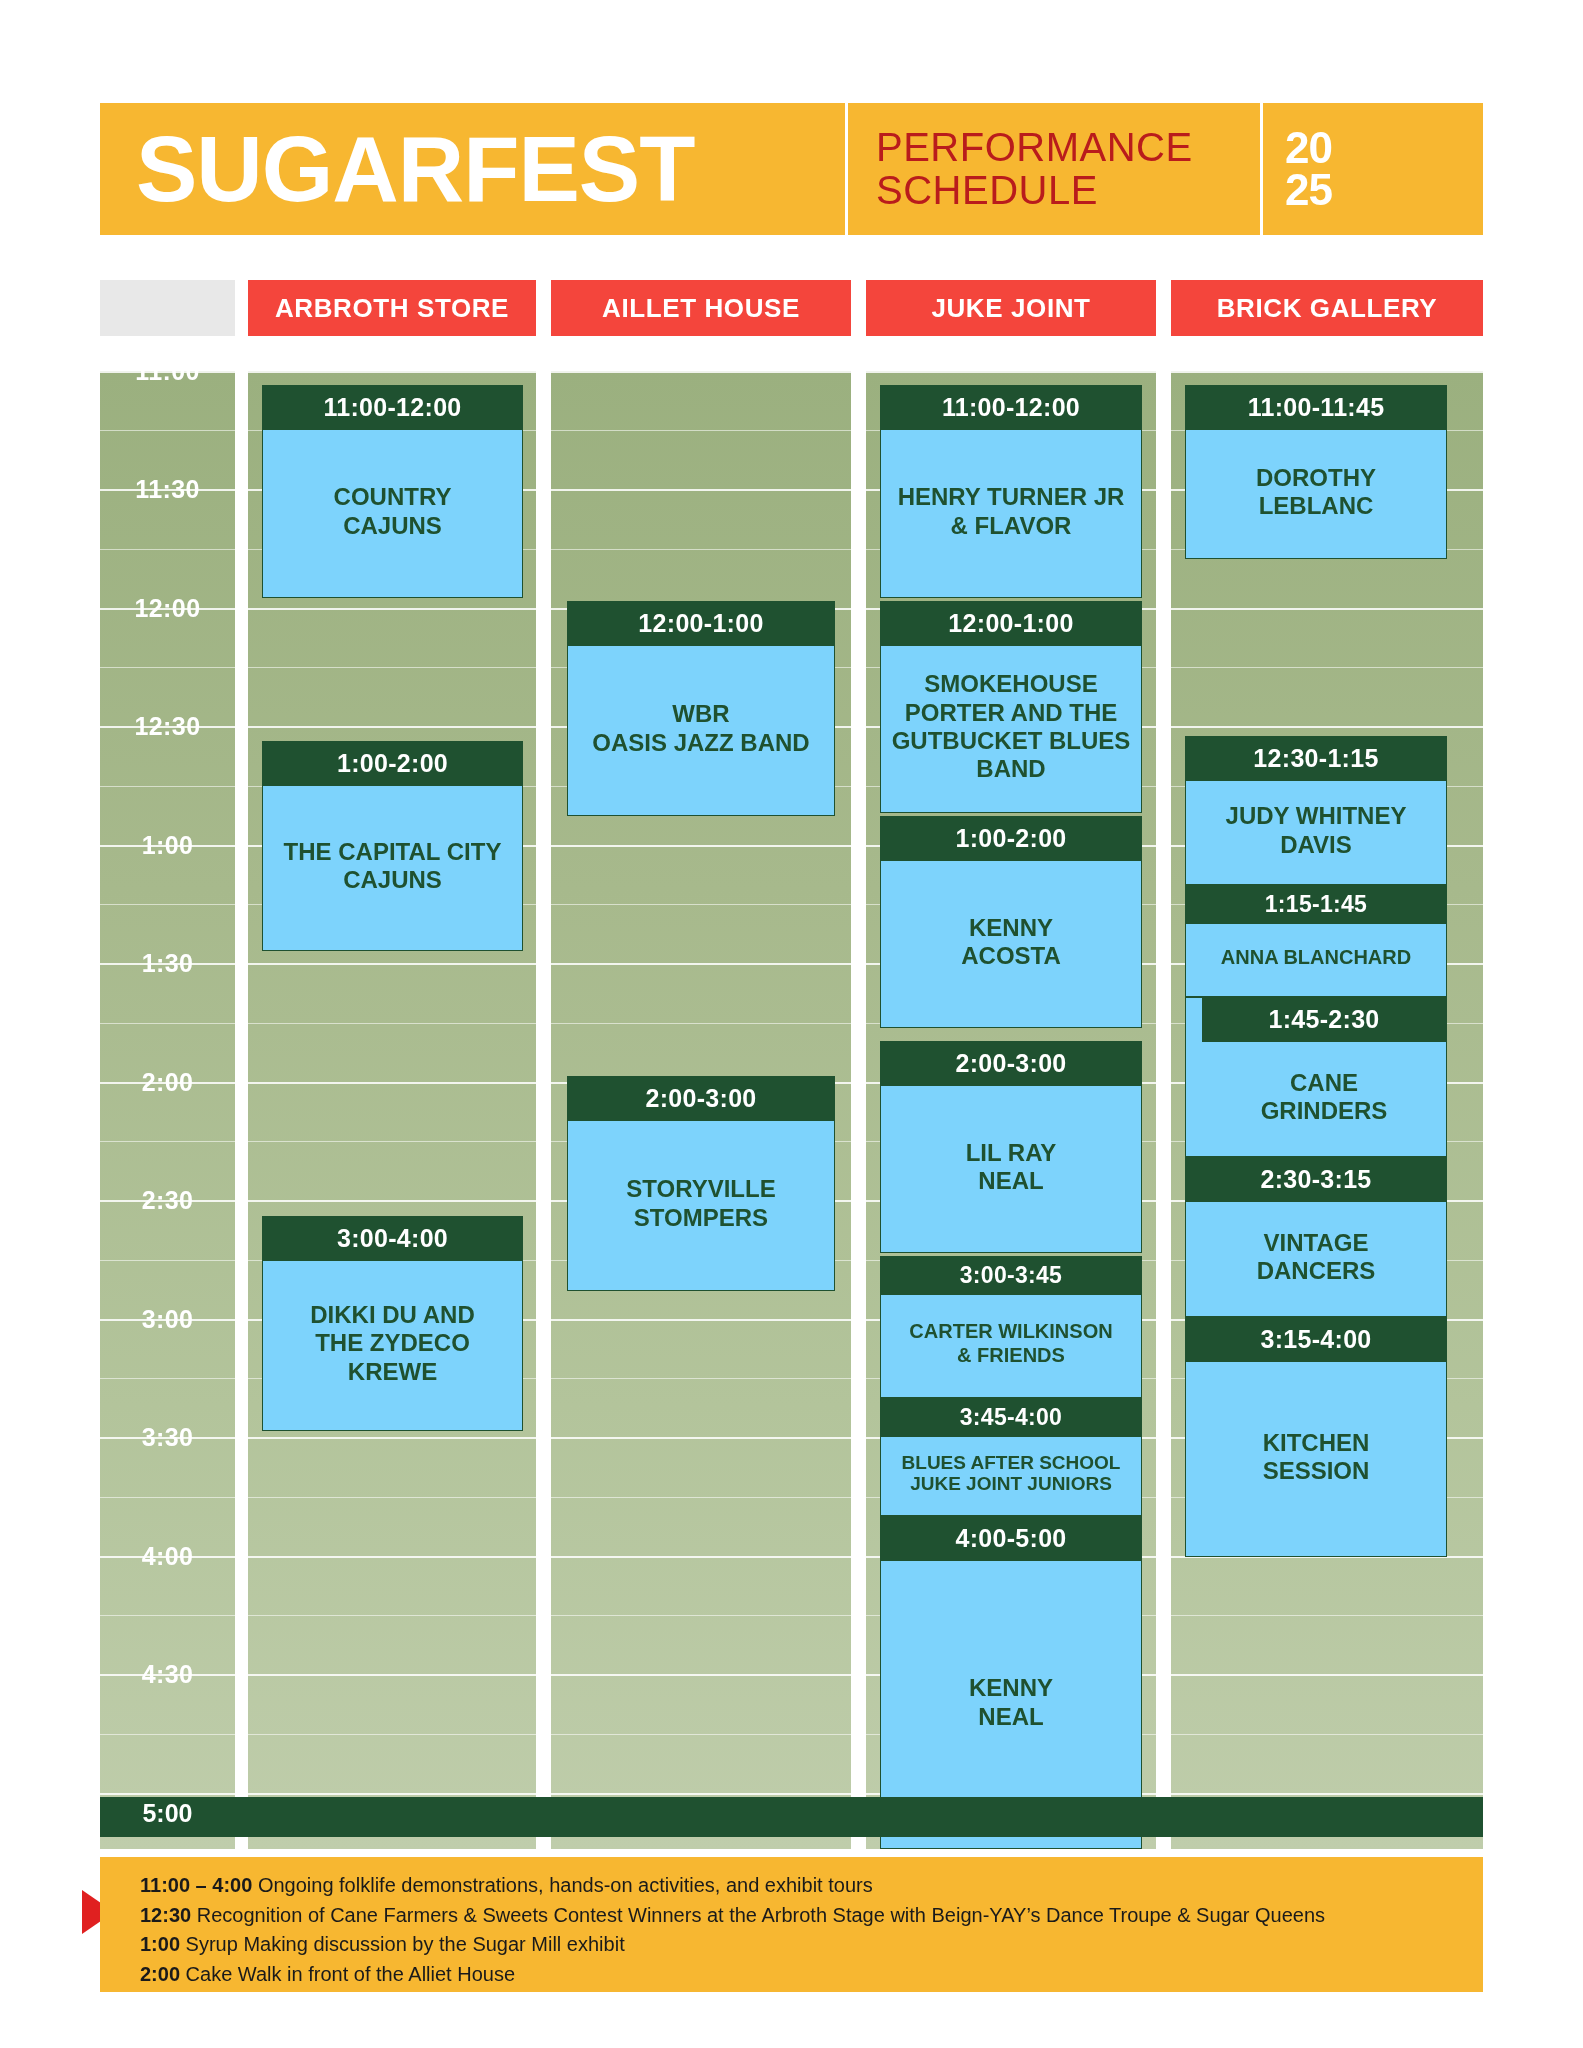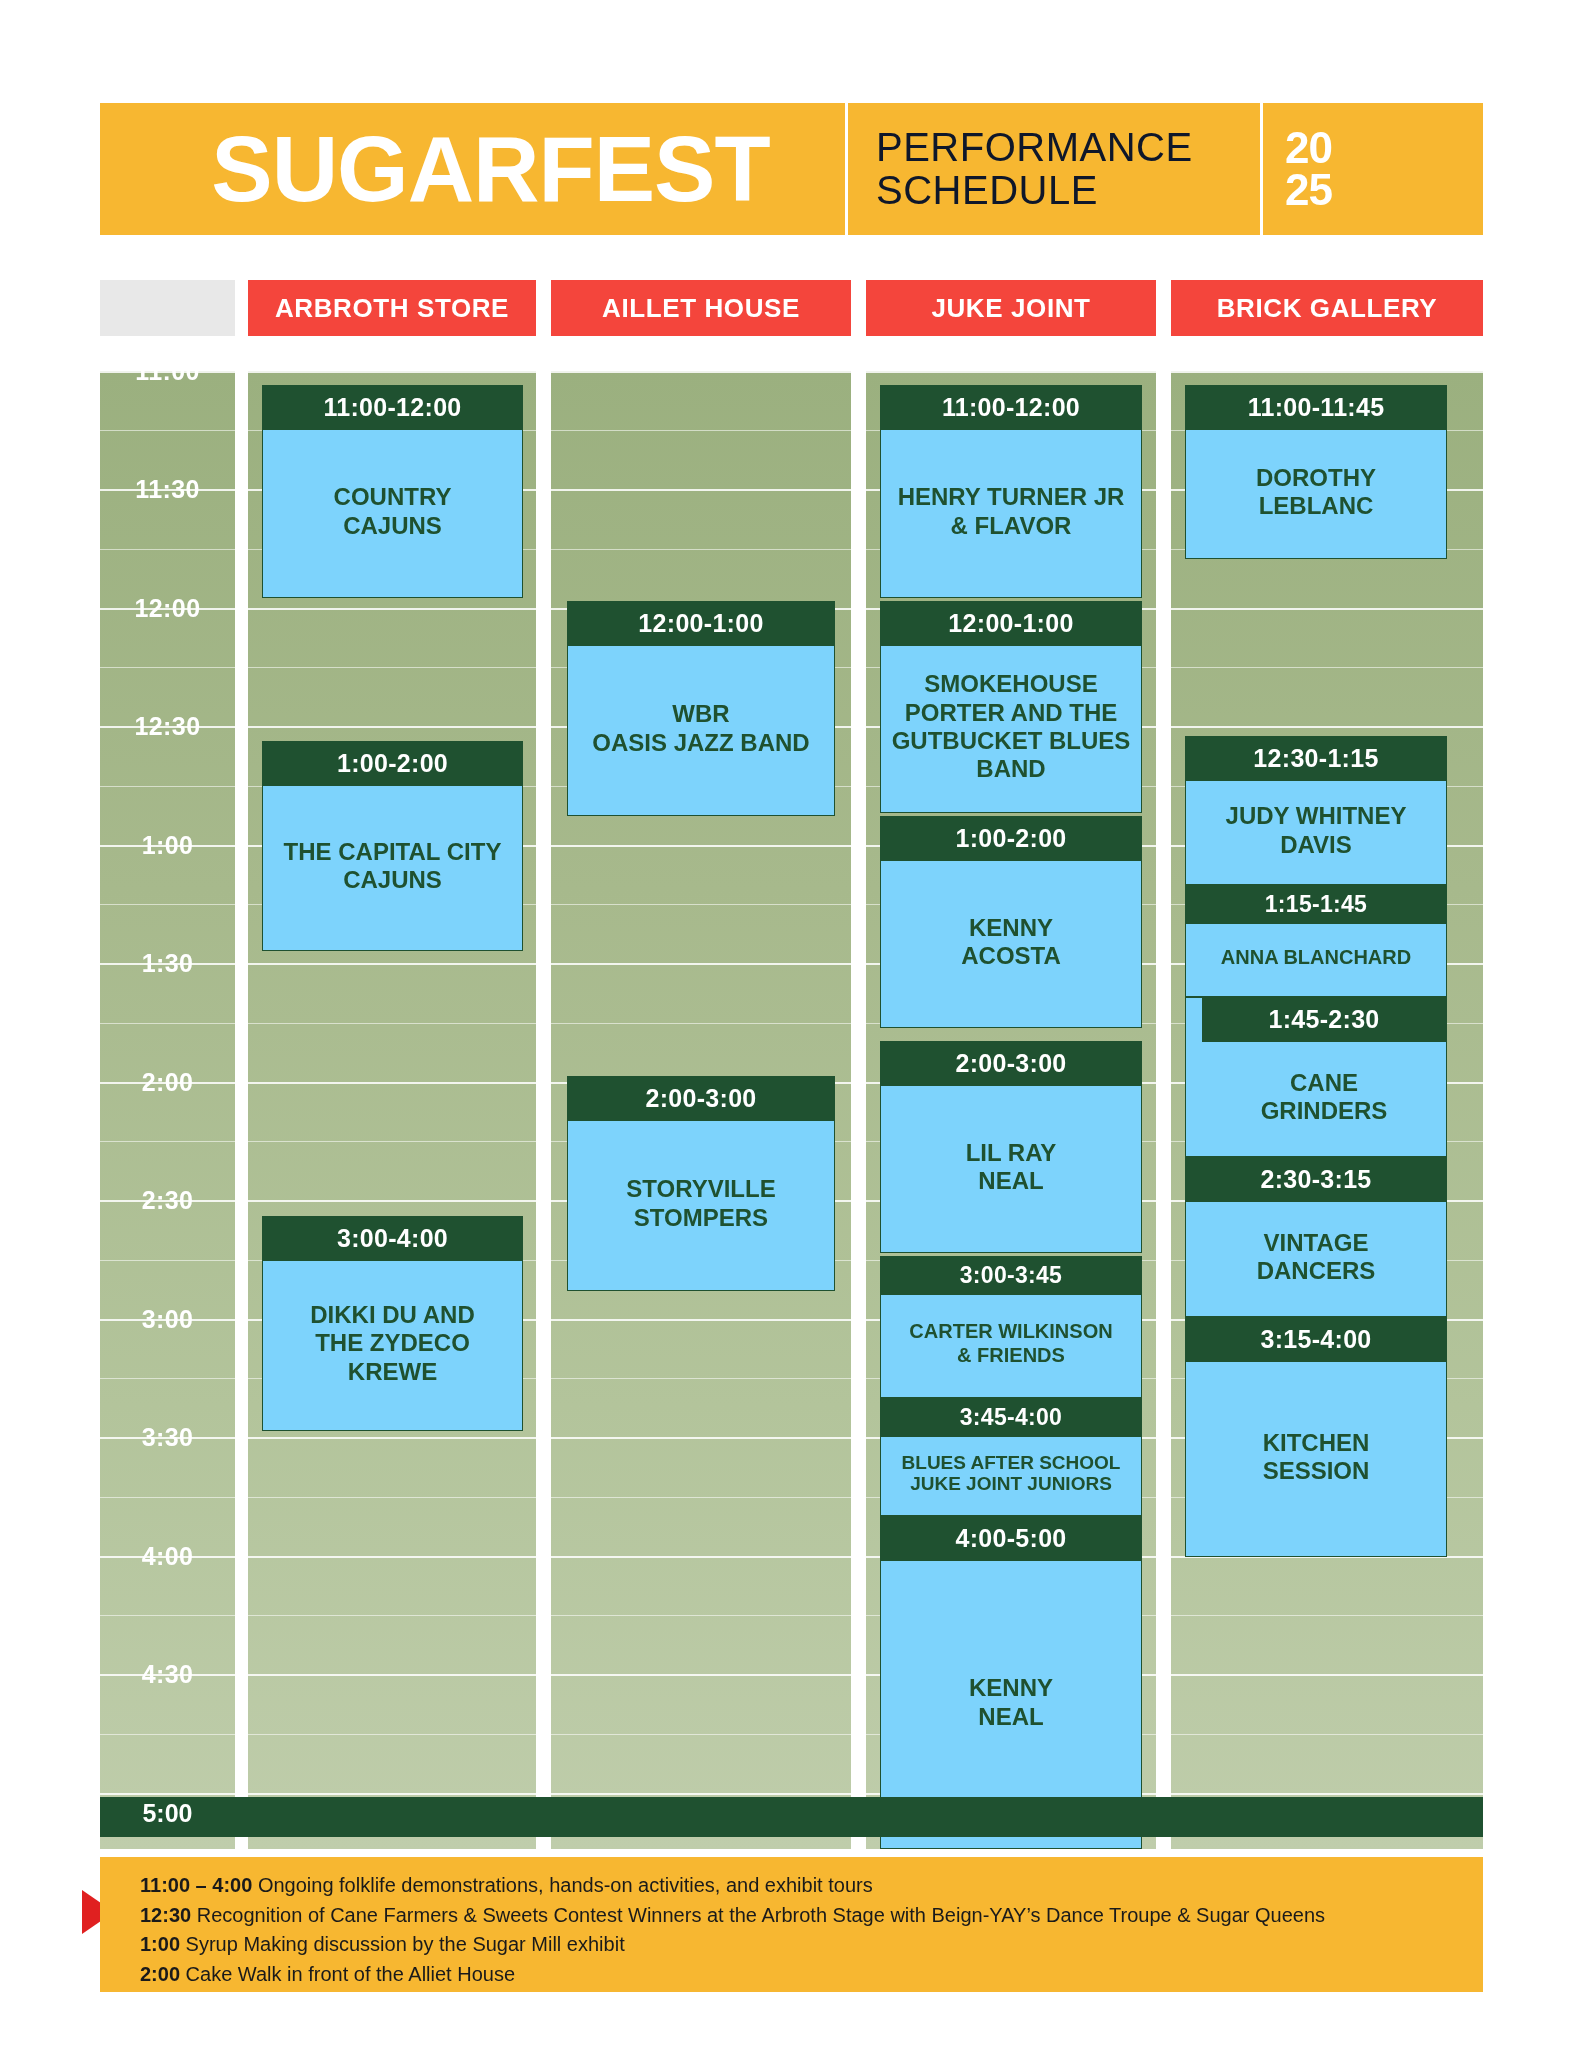--- a/index.html
+++ b/index.html
@@ -32,41 +32,40 @@
     background: #f7b731;
     display: flex;
     align-items: stretch;
   }
   .banner-title {
     flex: 0 0 745px;
     display: flex;
     align-items: center;
     padding-left: 36px;
     box-sizing: border-box;
-    justify-content: center;
   }
   .banner-title span {
     color: #ffffff;
     font-size: 92px;
     font-weight: bold;
     letter-spacing: -1px;
     line-height: 1;
     font-family: "Liberation Sans", sans-serif;
   }
   .banner-sub {
     flex: 0 0 415px;
     border-left: 3px solid #ffffff;
     display: flex;
     flex-direction: column;
     justify-content: center;
     padding-left: 28px;
     box-sizing: border-box;
   }
   .banner-sub span {
-    color: #0f172a;
+    color: #b91c1c;
     font-size: 40px;
     font-weight: normal;
     line-height: 1.08;
     letter-spacing: 0.5px;
   }
   .banner-year {
     flex: 1 1 auto;
     border-left: 3px solid #ffffff;
     display: flex;
     flex-direction: column;

